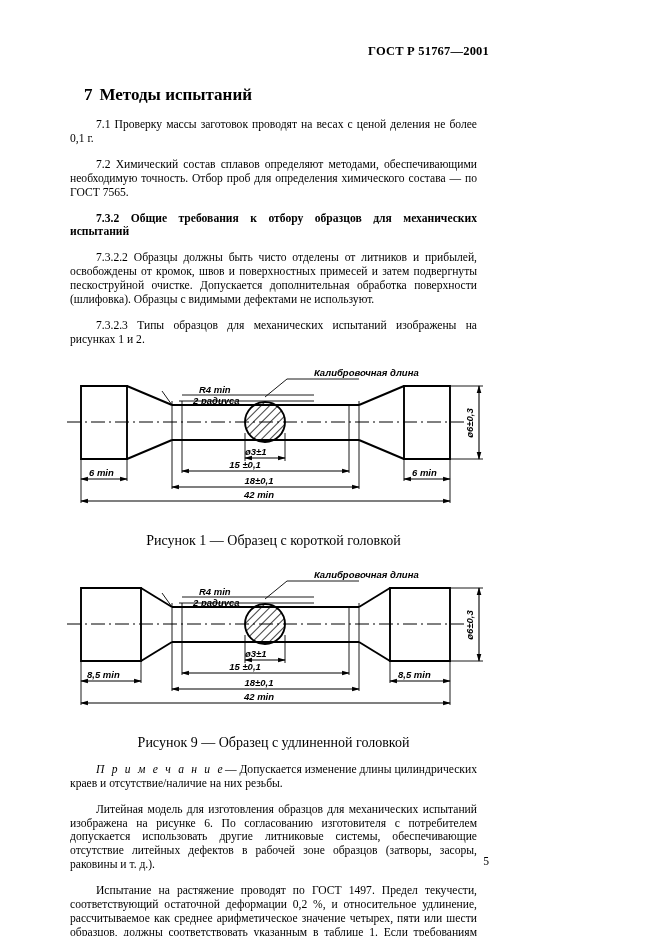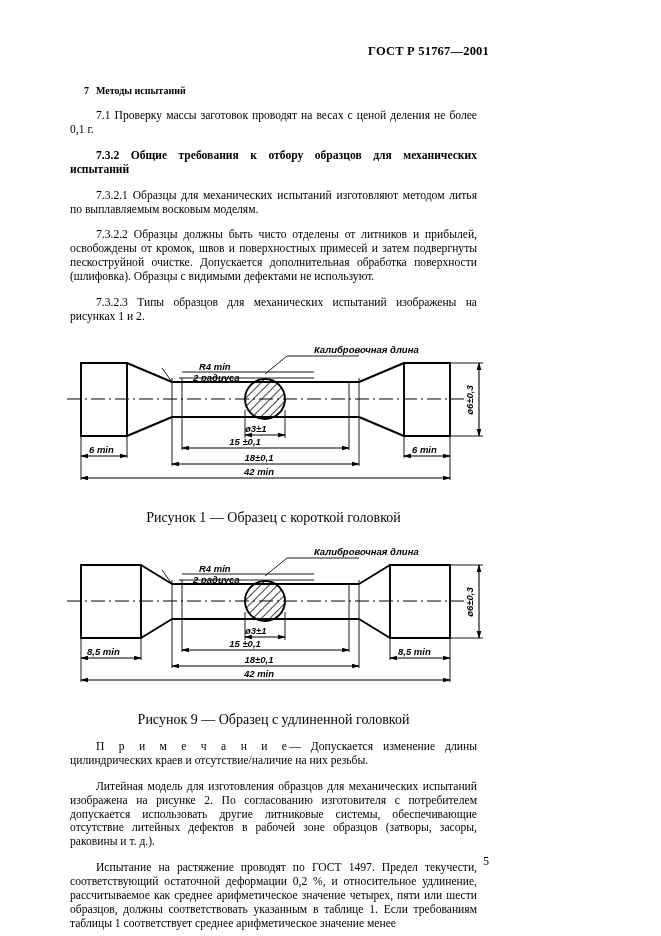--- a/index.html
+++ b/index.html
@@ -30,38 +30,39 @@
     font-weight: bold;
     font-size: 12.5px;
     letter-spacing: .2px;
     padding-top: 44px;
     padding-right: 0px;
   }
 
   
   .sec-title {
     font-weight: bold;
-    font-size: 10px;
+    font-size: 17px;
     margin: 26px 0 0 26px;
   }
   .sec-title .num { margin-right: 7px; }
 
   p.body {
     font-size: 11.6px;
     line-height: 13.9px;
     margin: 12px;
     text-align: justify;
     text-indent: 26px;
     hyphens: manual;
   }
   p.first { margin-top: 13px; }
   p.bold  { font-weight: bold; }
 
   .spaced {
     letter-spacing: 2.2px;
+    font-style: italic;
   }
 
   sub { font-size: 8px; }
 
   
   .figure {
     margin-top: 14px;
   }
   .fig-caption {
     text-align: center;
@@ -86,22 +87,22 @@
 
 <div class="page">
 
   <div class="doc-header">ГОСТ Р 51767—2001</div>
 
   <div class="sec-title">
     <span class="num">7</span><span>Методы испытаний</span>
   </div>
 
   <p class="body first">7.1  Проверку массы заготовок проводят на весах с ценой деления не более 0,1 г.</p>
+  <p class="body">7.2  Химический состав сплавов определяют методами, обеспечивающими необходимую точность. Отбор проб для определения химического состава — по ГОСТ 7565.</p>
   <p class="body bold">7.3.2  Общие требования к отбору образцов для механических испытаний</p>
-  <p class="body">7.3.2.1  Образцы для механических испытаний изготовляют методом литья по выплавляемым восковым моделям.</p>
   <p class="body">7.3.2.2  Образцы должны быть чисто отделены от литников и прибылей, освобождены от кромок, швов и поверхностных примесей и затем подвергнуты пескоструйной очистке. Допускается дополнительная обработка поверхности (шлифовка). Образцы с видимыми дефектами не используют.</p>
   <p class="body">7.3.2.3  Типы образцов для механических испытаний изображены на рисунках 1 и 2.</p>
 
   <div class="figure">
     <svg class="fig-svg" width="430" height="165" viewBox="0 0 430 165">
       <g fill="none" stroke="#000" stroke-width="1.9" stroke-linejoin="miter">
 
         <path d="M22,25 L68,25 L68,98 L22,98 Z"></path>
 
         <path d="M68,25 L113,44"></path>
@@ -250,17 +251,17 @@
         <text x="200" y="123" text-anchor="middle">18±0,1</text>
         <text x="200" y="137" text-anchor="middle">42 min</text>
         <text x="414" y="62" text-anchor="middle" transform="rotate(-90 414 62)">ø6±0,3</text>
       </g>
     </svg>
     <div class="fig-caption">Рисунок 9 — Образец с удлиненной головкой</div>
   </div>
 
   <p class="body note"><span class="spaced">П р и м е ч а н и е</span><span>—</span> <span>Допускается изменение длины цилиндрических краев и отсутствие/наличие на них резьбы.</span></p>
 
-  <p class="body note">Литейная модель для изготовления образцов для механических испытаний изображена на рисунке 2. По согласованию изготовителя с потребителем допускается использовать другие литниковые системы, обеспечивающие отсутствие литейных дефектов в рабочей зоне образцов (затворы, засоры, раковины и т. д.).</p>
+  <p class="body note">Литейная модель для изготовления образцов для механических испытаний изображена на рисунке 6. По согласованию изготовителя с потребителем допускается использовать другие литниковые системы, обеспечивающие отсутствие литейных дефектов в рабочей зоне образцов (затворы, засоры, раковины и т. д.).</p>
   <p class="body">Испытание на растяжение проводят по ГОСТ 1497. Предел текучести, соответствующий остаточной деформации 0,2 %,  и относительное удлинение, рассчитываемое как среднее арифметическое значение четырех, пяти или шести образцов, должны соответствовать указанным в таблице 1. Если требованиям таблицы 1 соответствует среднее арифметическое значение менее</p>
 
   <div class="page-num">5</div>
 </div>
 
 </body></html>

